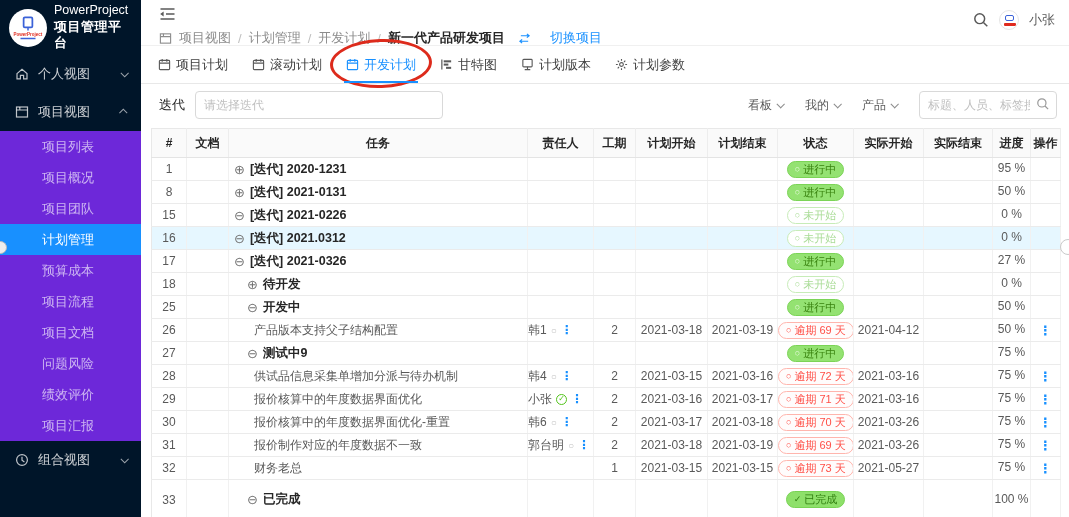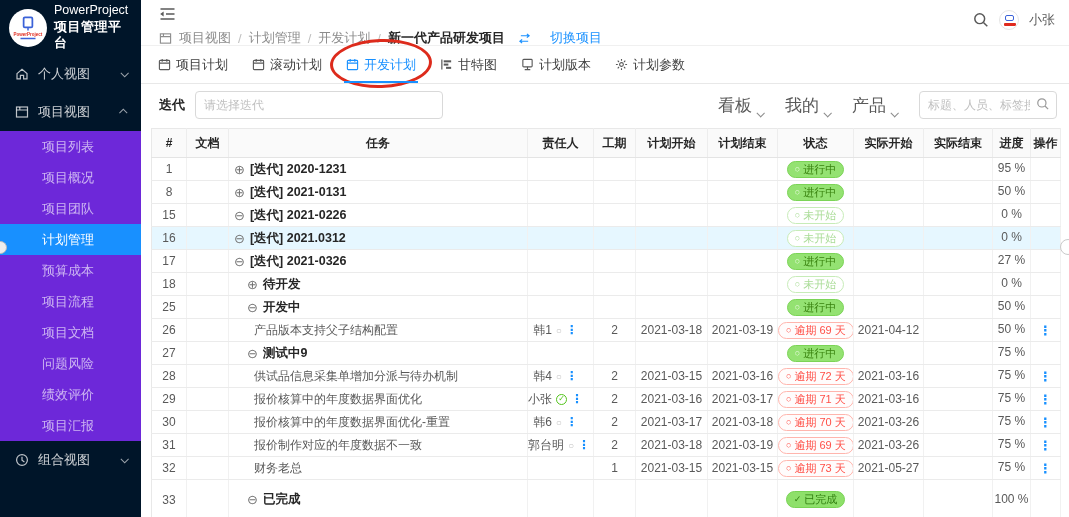--- a/index.html
+++ b/index.html
@@ -37,42 +37,42 @@
   
   .tabs{height:38px;display:flex;align-items:stretch;gap:24px;padding-left:17px;border-bottom:1px solid #e8e8e8;position:relative}
   .tab{display:flex;align-items:center;gap:5px;font-size:13px;color:#404040;cursor:pointer;position:relative;white-space:nowrap}
   .ticon{display:inline-flex;color:#595959}
   .tab.active{color:#1890ff}
   .tab.active .ticon{color:#1890ff}
   .tab.active::after{content:"";position:absolute;left:-2px;right:-2px;bottom:0;height:2px;background:#1890ff}
   .tab.annotated::before{content:"";position:absolute;left:-16px;right:-16px;top:-7px;bottom:-5px;border:3px solid #dd2b1c;border-radius:50%;transform:rotate(-2deg);pointer-events:none}
   
   .filter{height:42px;display:flex;align-items:center;padding:0 12px 0 18px}
-  .flabel{font-size:13px;font-weight:700;color:#262626;margin-right:10px}
+  .flabel{font-size:13px;font-weight:400;color:#262626;margin-right:10px}
   .fselect{width:248px;height:28px;border:1px solid #d9d9d9;border-radius:4px;font-size:12px;padding:0 8px;color:#595959;outline:none;background:#fff}
   .fselect::placeholder,.fsearch input::placeholder{color:#bfbfbf}
   .fright{margin-left:auto;display:flex;align-items:center;gap:22px}
-  .fdrop{display:flex;align-items:flex-end;gap:5px;font-size:17px;color:#595959;cursor:pointer;white-space:nowrap}
+  .fdrop{display:flex;align-items:center;gap:5px;font-size:12px;color:#595959;cursor:pointer;white-space:nowrap}
   .fdrop .chev2{width:6px;height:6px;border-right:1.3px solid #8c8c8c;border-bottom:1.3px solid #8c8c8c;transform:rotate(45deg) translateY(-1px)}
   .fsearch{position:relative;width:138px;flex:none}
   .fsearch input{width:100%;height:28px;border:1px solid #d9d9d9;border-radius:4px;font-size:12px;padding:0 26px 0 8px;color:#595959;outline:none}
   .fsearch .sicon{position:absolute;right:7px;top:6px}
   
   .twrap{margin:2px 0 0 10px;width:909px}
   table{border-collapse:collapse;table-layout:fixed;width:909px;border:1px solid #e8e8e8}
   th{height:29px;background:#fafafa;font-size:12px;font-weight:700;color:#262626;border-bottom:1px solid #e4e4e4;border-right:1px solid #ededed;text-align:center;white-space:nowrap;overflow:hidden}
   td{height:23px;font-size:12px;color:#595959;border-bottom:1px solid #ebebeb;border-right:1px solid #f1f1f1;text-align:center;white-space:nowrap;overflow:hidden;background:#fff}
   tr.hl td{background:#e6f7ff}
   tr.tall td{height:40px}
   td.c-task{text-align:left}
   .taskwrap{display:flex;align-items:center}
   .taskwrap.bold{font-weight:700;color:#262626;font-size:12.5px}
   .ind0{padding-left:5px}.ind1{padding-left:18px}.ind2{padding-left:25px}
   .exp{color:#737373;font-size:13px;margin-right:5px;cursor:pointer;font-weight:400}
-  td.c-assignee{text-align:center;padding-right:10px}
+  td.c-assignee{text-align:left;padding-right:10px}
   .awrap{display:inline-flex;align-items:center;gap:4px;justify-content:flex-end}
   .aname{color:#595959}
   .acircle{color:#c4c4c4;font-size:10px}
   .acheck{width:11px;height:11px;border:1px solid #52c41a;border-radius:50%;color:#52c41a;font-size:8px;display:inline-flex;align-items:center;justify-content:center;line-height:1}
   .amenu{color:#1890ff;font-size:12px;font-weight:700;cursor:pointer}
   .pill{display:inline-flex;align-items:center;gap:3px;height:17px;padding:0 7px;border-radius:9px;font-size:11px;line-height:1;white-space:nowrap}
   .pdot{font-size:9px}
   .p-ongoing{background:#94e272;border:1px solid #7bd456;color:#39830f}
   .p-ongoing .pdot{color:#e8fadf}
   .p-notstarted{background:#fff;border:1px solid #c7ecb8;color:#a9dc96}

